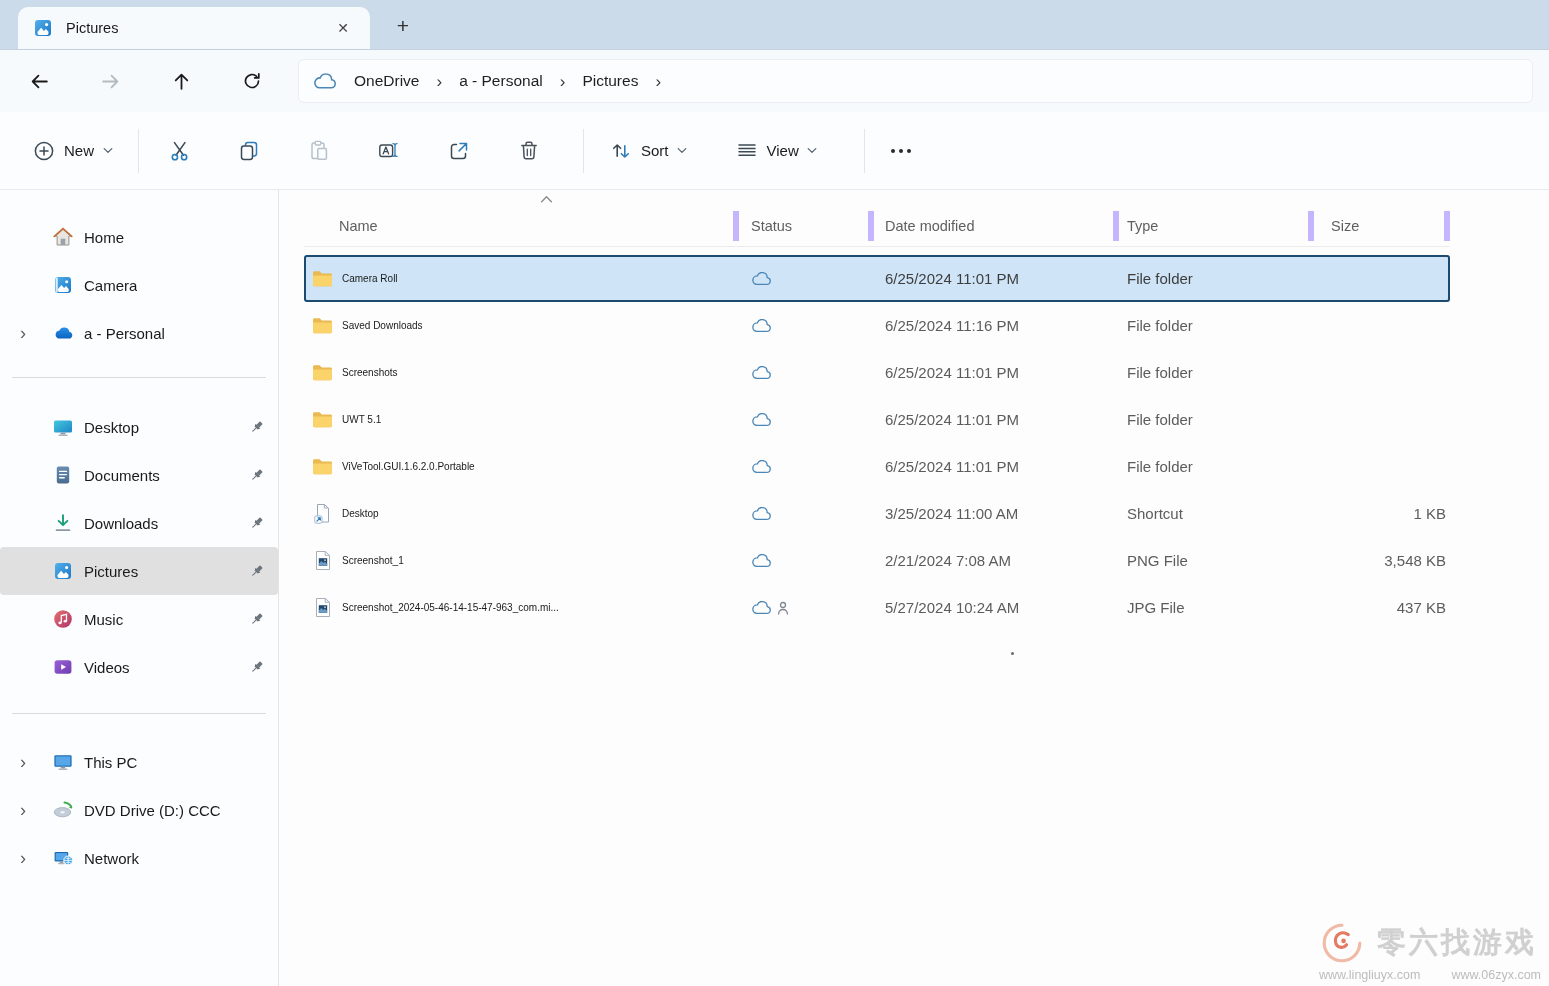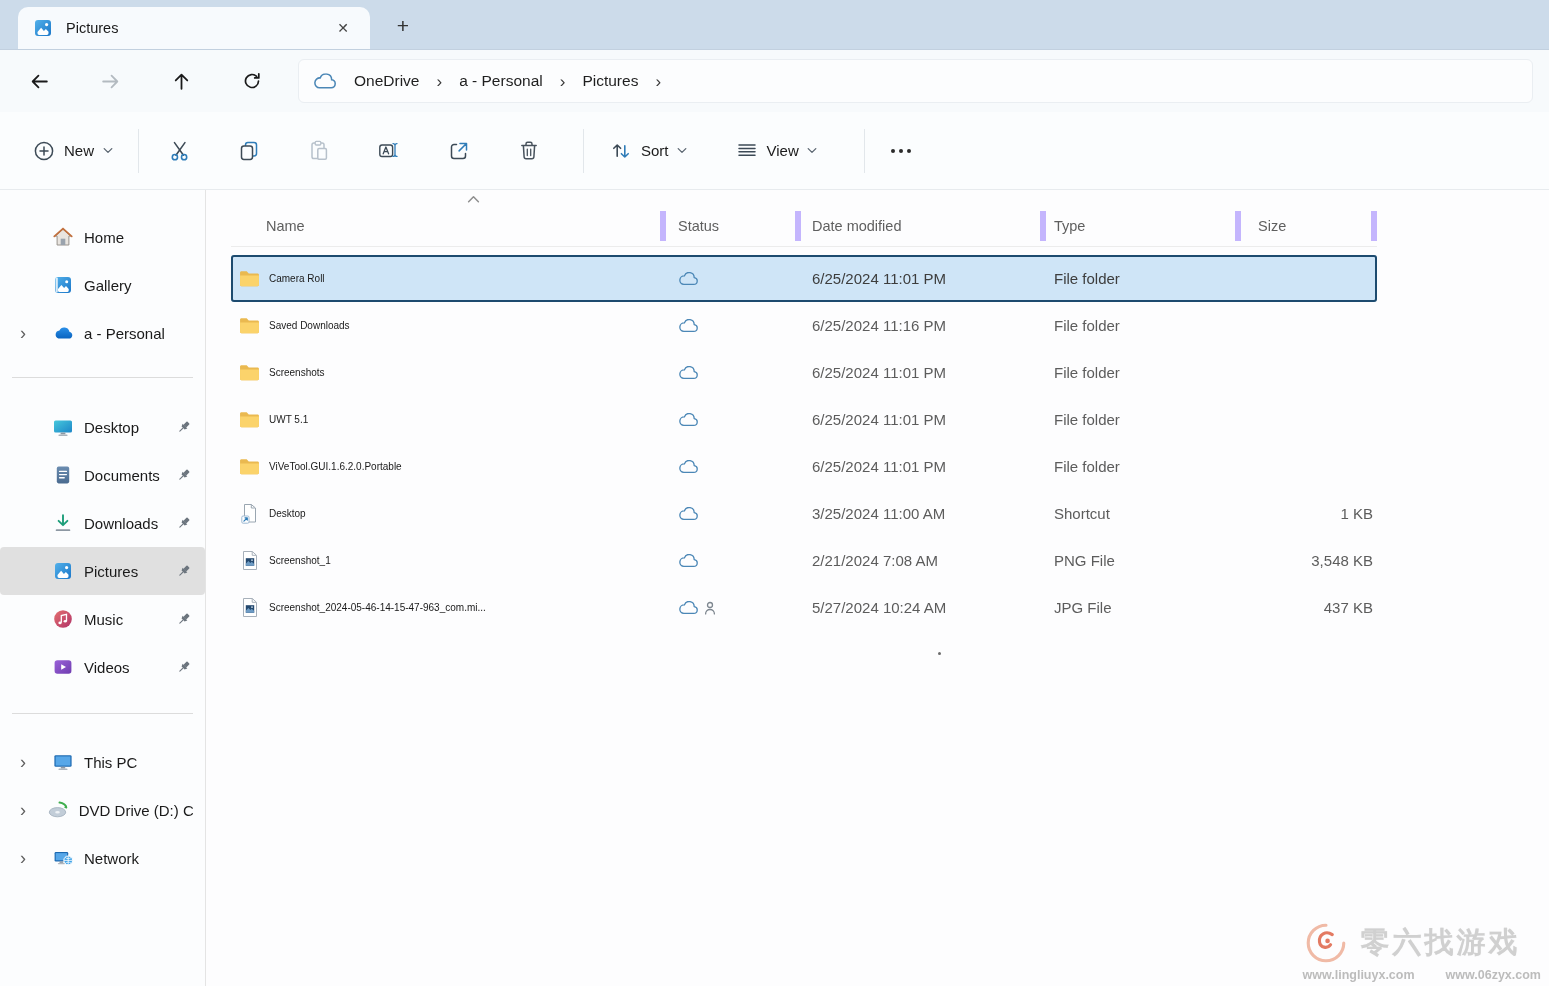--- a/index.html
+++ b/index.html
@@ -32,21 +32,21 @@
   .tb-div { width:1px; height:44px; background:#e2e7eb; margin:0 12px; }
   .tb-btn { width:56px; height:46px; display:flex; align-items:center; justify-content:center; border-radius:5px; margin-right:14px; cursor:pointer; }
   .tb-group { display:flex; align-items:center; gap:8px; padding:9px 13px; border-radius:5px; margin-right:22px; cursor:pointer; }
   .tb-group .lbl { font-size:15px; color:#1b1b1b; }
   .tb-more { display:flex; align-items:center; justify-content:center; gap:4px; width:48px; height:44px; border-radius:5px; cursor:pointer; }
   .tb-more i { width:4px; height:4px; background:#2b2b2b; border-radius:50%; }
   .chev { color:#5a6570; display:flex; }
 
   
   .main { position:absolute; top:190px; left:0; right:0; bottom:0; display:flex; }
-  .sidebar { width:206px; background:#fcfdfe; border-right:1px solid #e4e4e4; padding-top:23px; }
+  .sidebar { width:279px; background:#fcfdfe; border-right:1px solid #e4e4e4; padding-top:23px; }
   .sb-item { height:48px; display:flex; align-items:center; padding-left:12px; padding-right:12px; cursor:pointer; }
   .sb-item.selected { background:#e0e0e0; border-radius:4px; }
   .sb-chev { width:40px; font-size:18px; color:#5f5f5f; display:flex; align-items:center; justify-content:flex-start; padding-left:8px; }
   .sb-ico { width:22px; height:22px; display:flex; align-items:center; }
   .sb-label { margin-left:10px; font-size:15px; color:#1a1a1a; white-space:nowrap; overflow:hidden; }
   .sb-pin { margin-left:auto; display:flex; align-items:center; }
   .sb-div { height:1px; background:#dcdcdc; margin:20px 12px 25px 12px; }
   .sb-div.second { margin:22px 12px 24px 12px; }
 
   .content { flex:1; position:relative; padding-left:25px; }
@@ -71,21 +71,21 @@
   .cell.date { padding-left:11px; }
   .cell.type { padding-left:8px; }
   .cell.size { text-align:right; padding-right:4px; }
   .ficon { width:21px; height:20px; display:flex; align-items:center; flex:0 0 auto; }
 
   .stray-dot { position:absolute; left:732px; top:462px; width:3px; height:3px; border-radius:50%; background:#6b6b6b; }
 
   
   .watermark { position:absolute; right:8px; bottom:4px; display:grid; grid-template-columns:50px auto; align-items:center; column-gap:8px; opacity:.95; }
   .wm-title { font-size:29px; font-weight:bold; color:#cecece; letter-spacing:3px; text-shadow:0 0 1px #e8e8e8; }
-  .wm-urls { grid-column:1 / span 2; display:flex; gap:31px; justify-content:center; font-size:12.5px; font-weight:bold; color:#b9b9b9; padding-top:2px; }
+  .wm-urls { grid-column:1 / span 2; display:flex; gap:31px; justify-content:center; font-size:12.5px; font-weight:normal; color:#b9b9b9; padding-top:2px; }
 
   svg { display:block; }
 </style>
 </head>
 <body>
 
 <svg width="0" height="0" style="position:absolute">
   <defs>
     <linearGradient id="gpic" x1="0" y1="0" x2="1" y2="1">
         <stop offset="0" stop-color="#53b1ea"></stop>
@@ -413,21 +413,21 @@
           </span>
         <span class="sb-label">Home</span>
       </div>
       <div class="sb-item">
         <span class="sb-chev"></span>
         <span class="sb-ico">
             <svg width="22" height="22" viewBox="0 0 22 22">
               <use href="#sym-gallery"></use>
             </svg>
           </span>
-        <span class="sb-label">Gallery</span>
+        <span class="sb-label">Camera</span>
       </div>
       <div class="sb-item">
         <span class="sb-chev">›</span>
         <span class="sb-ico">
             <svg width="22" height="22" viewBox="0 0 22 22">
               <use href="#sym-onedrive"></use>
             </svg>
           </span>
         <span class="sb-label">a - Personal</span>
       </div>

